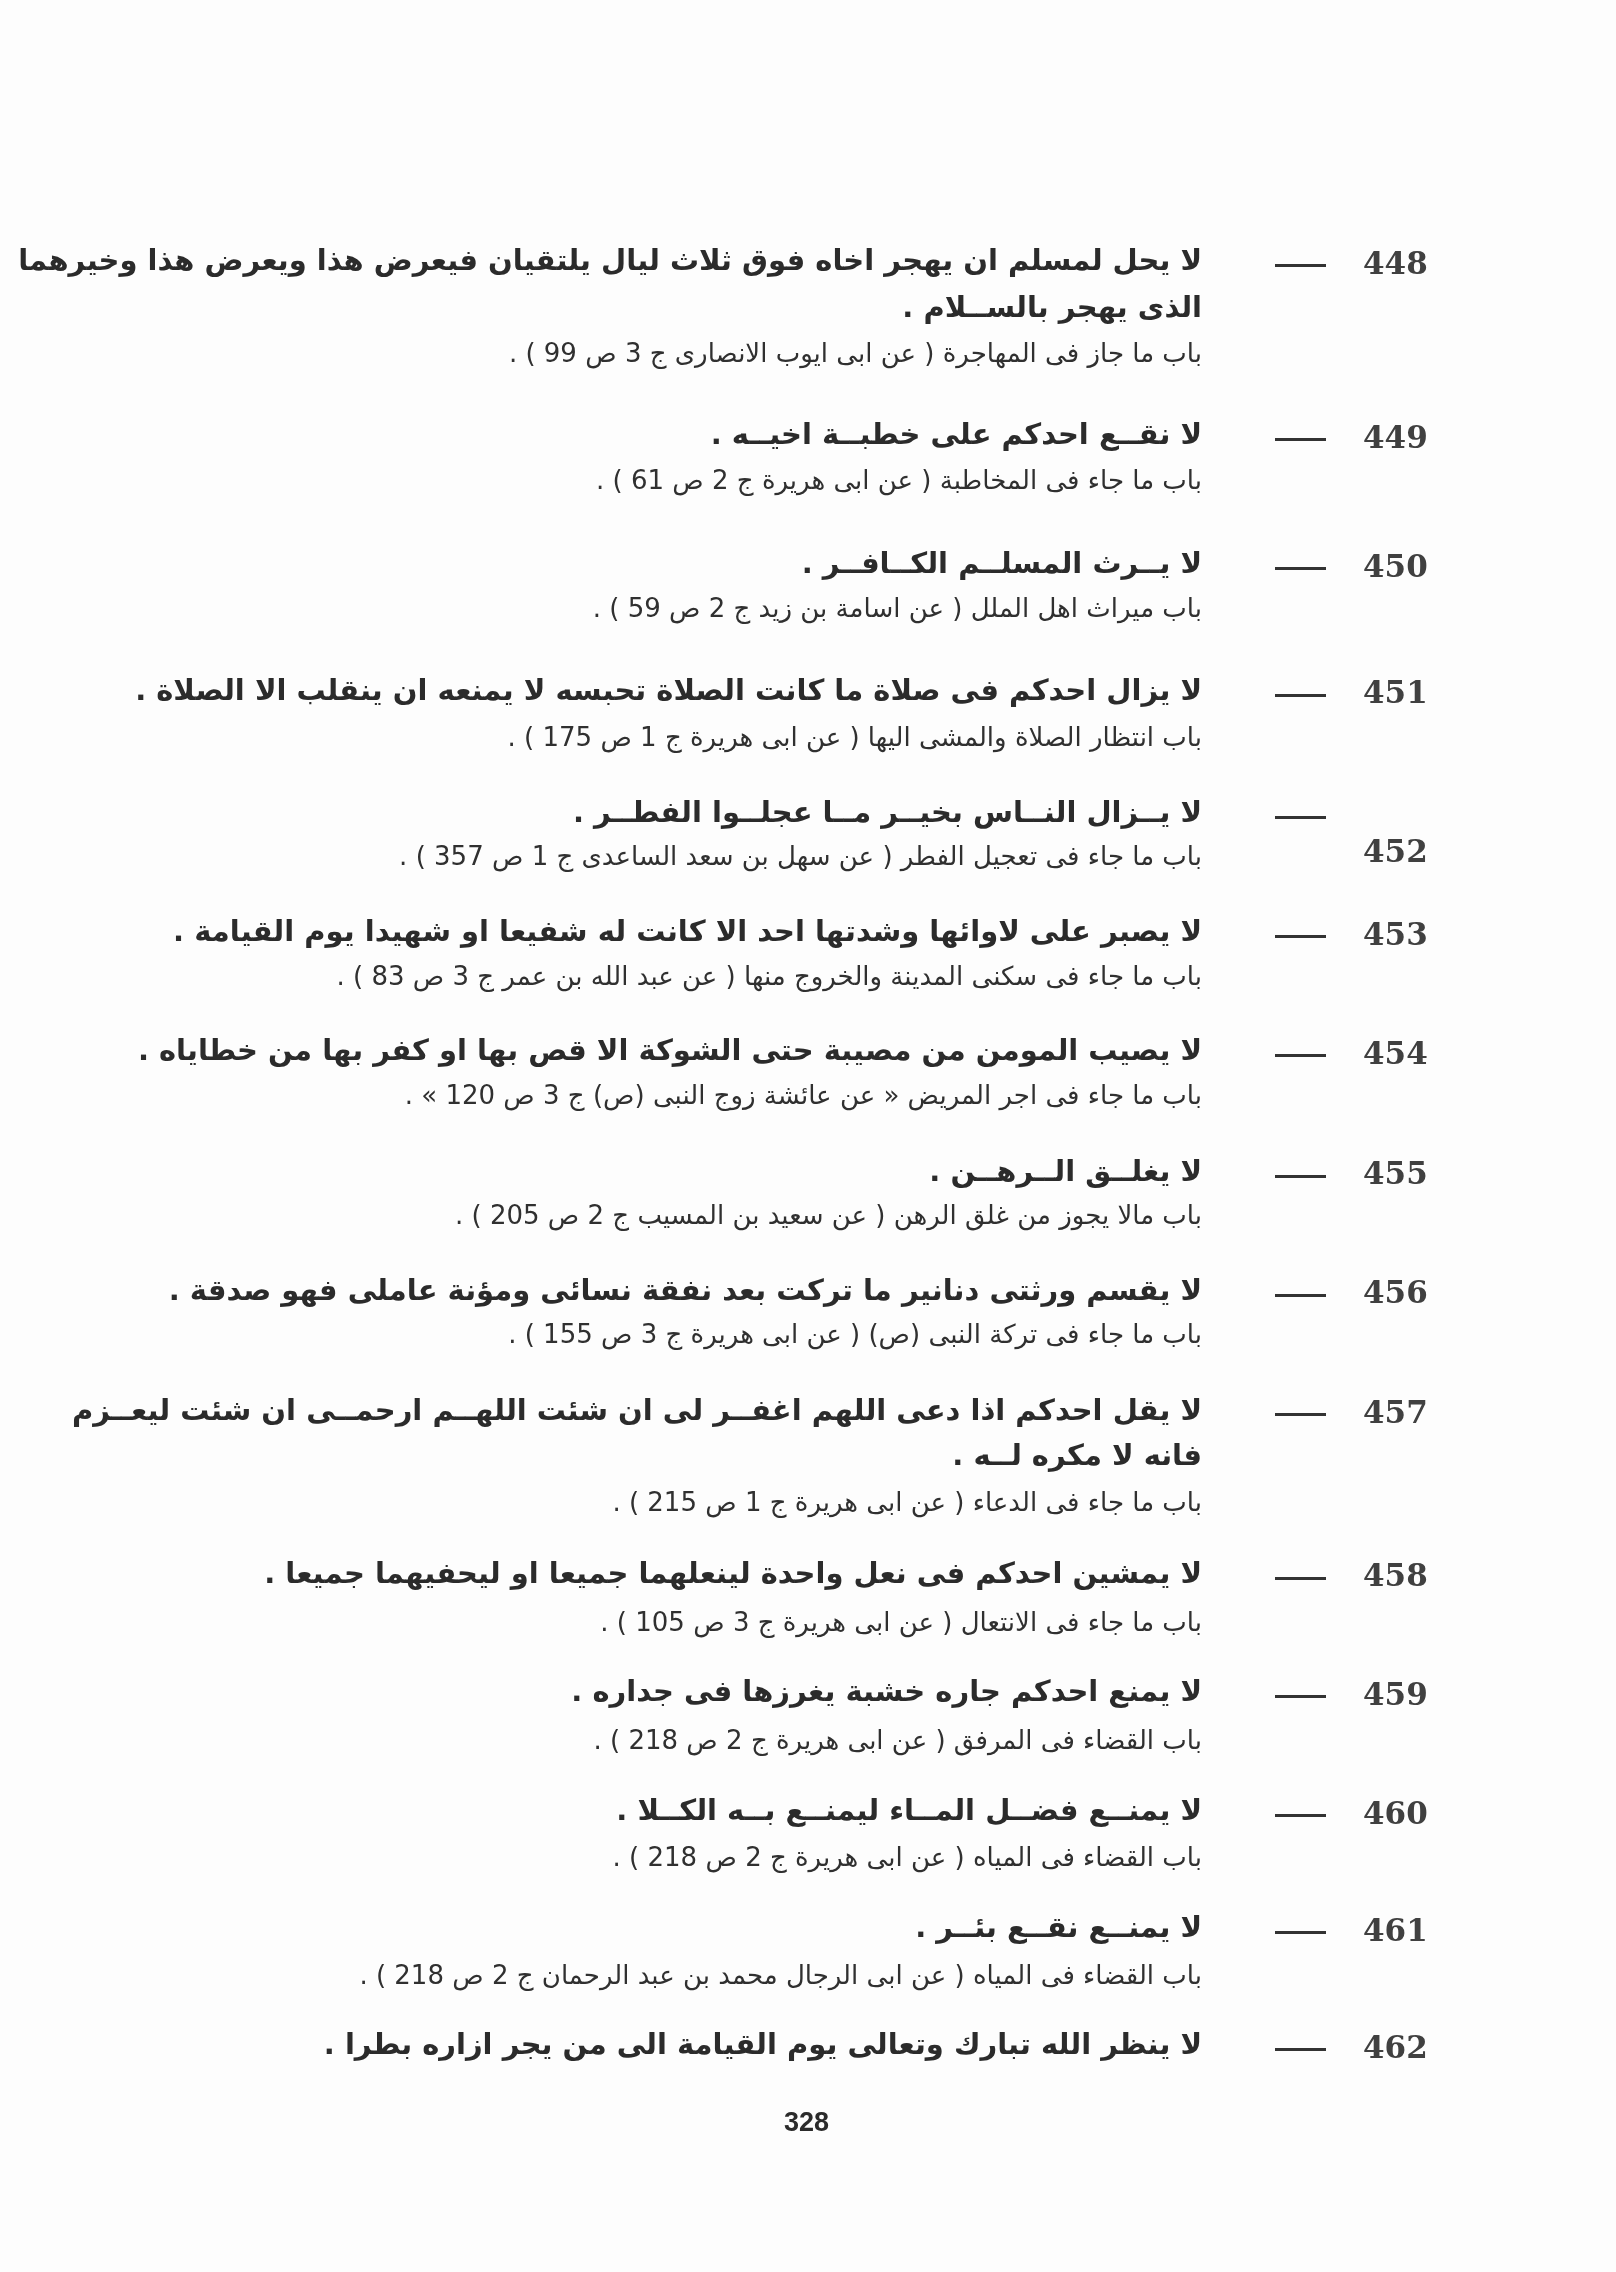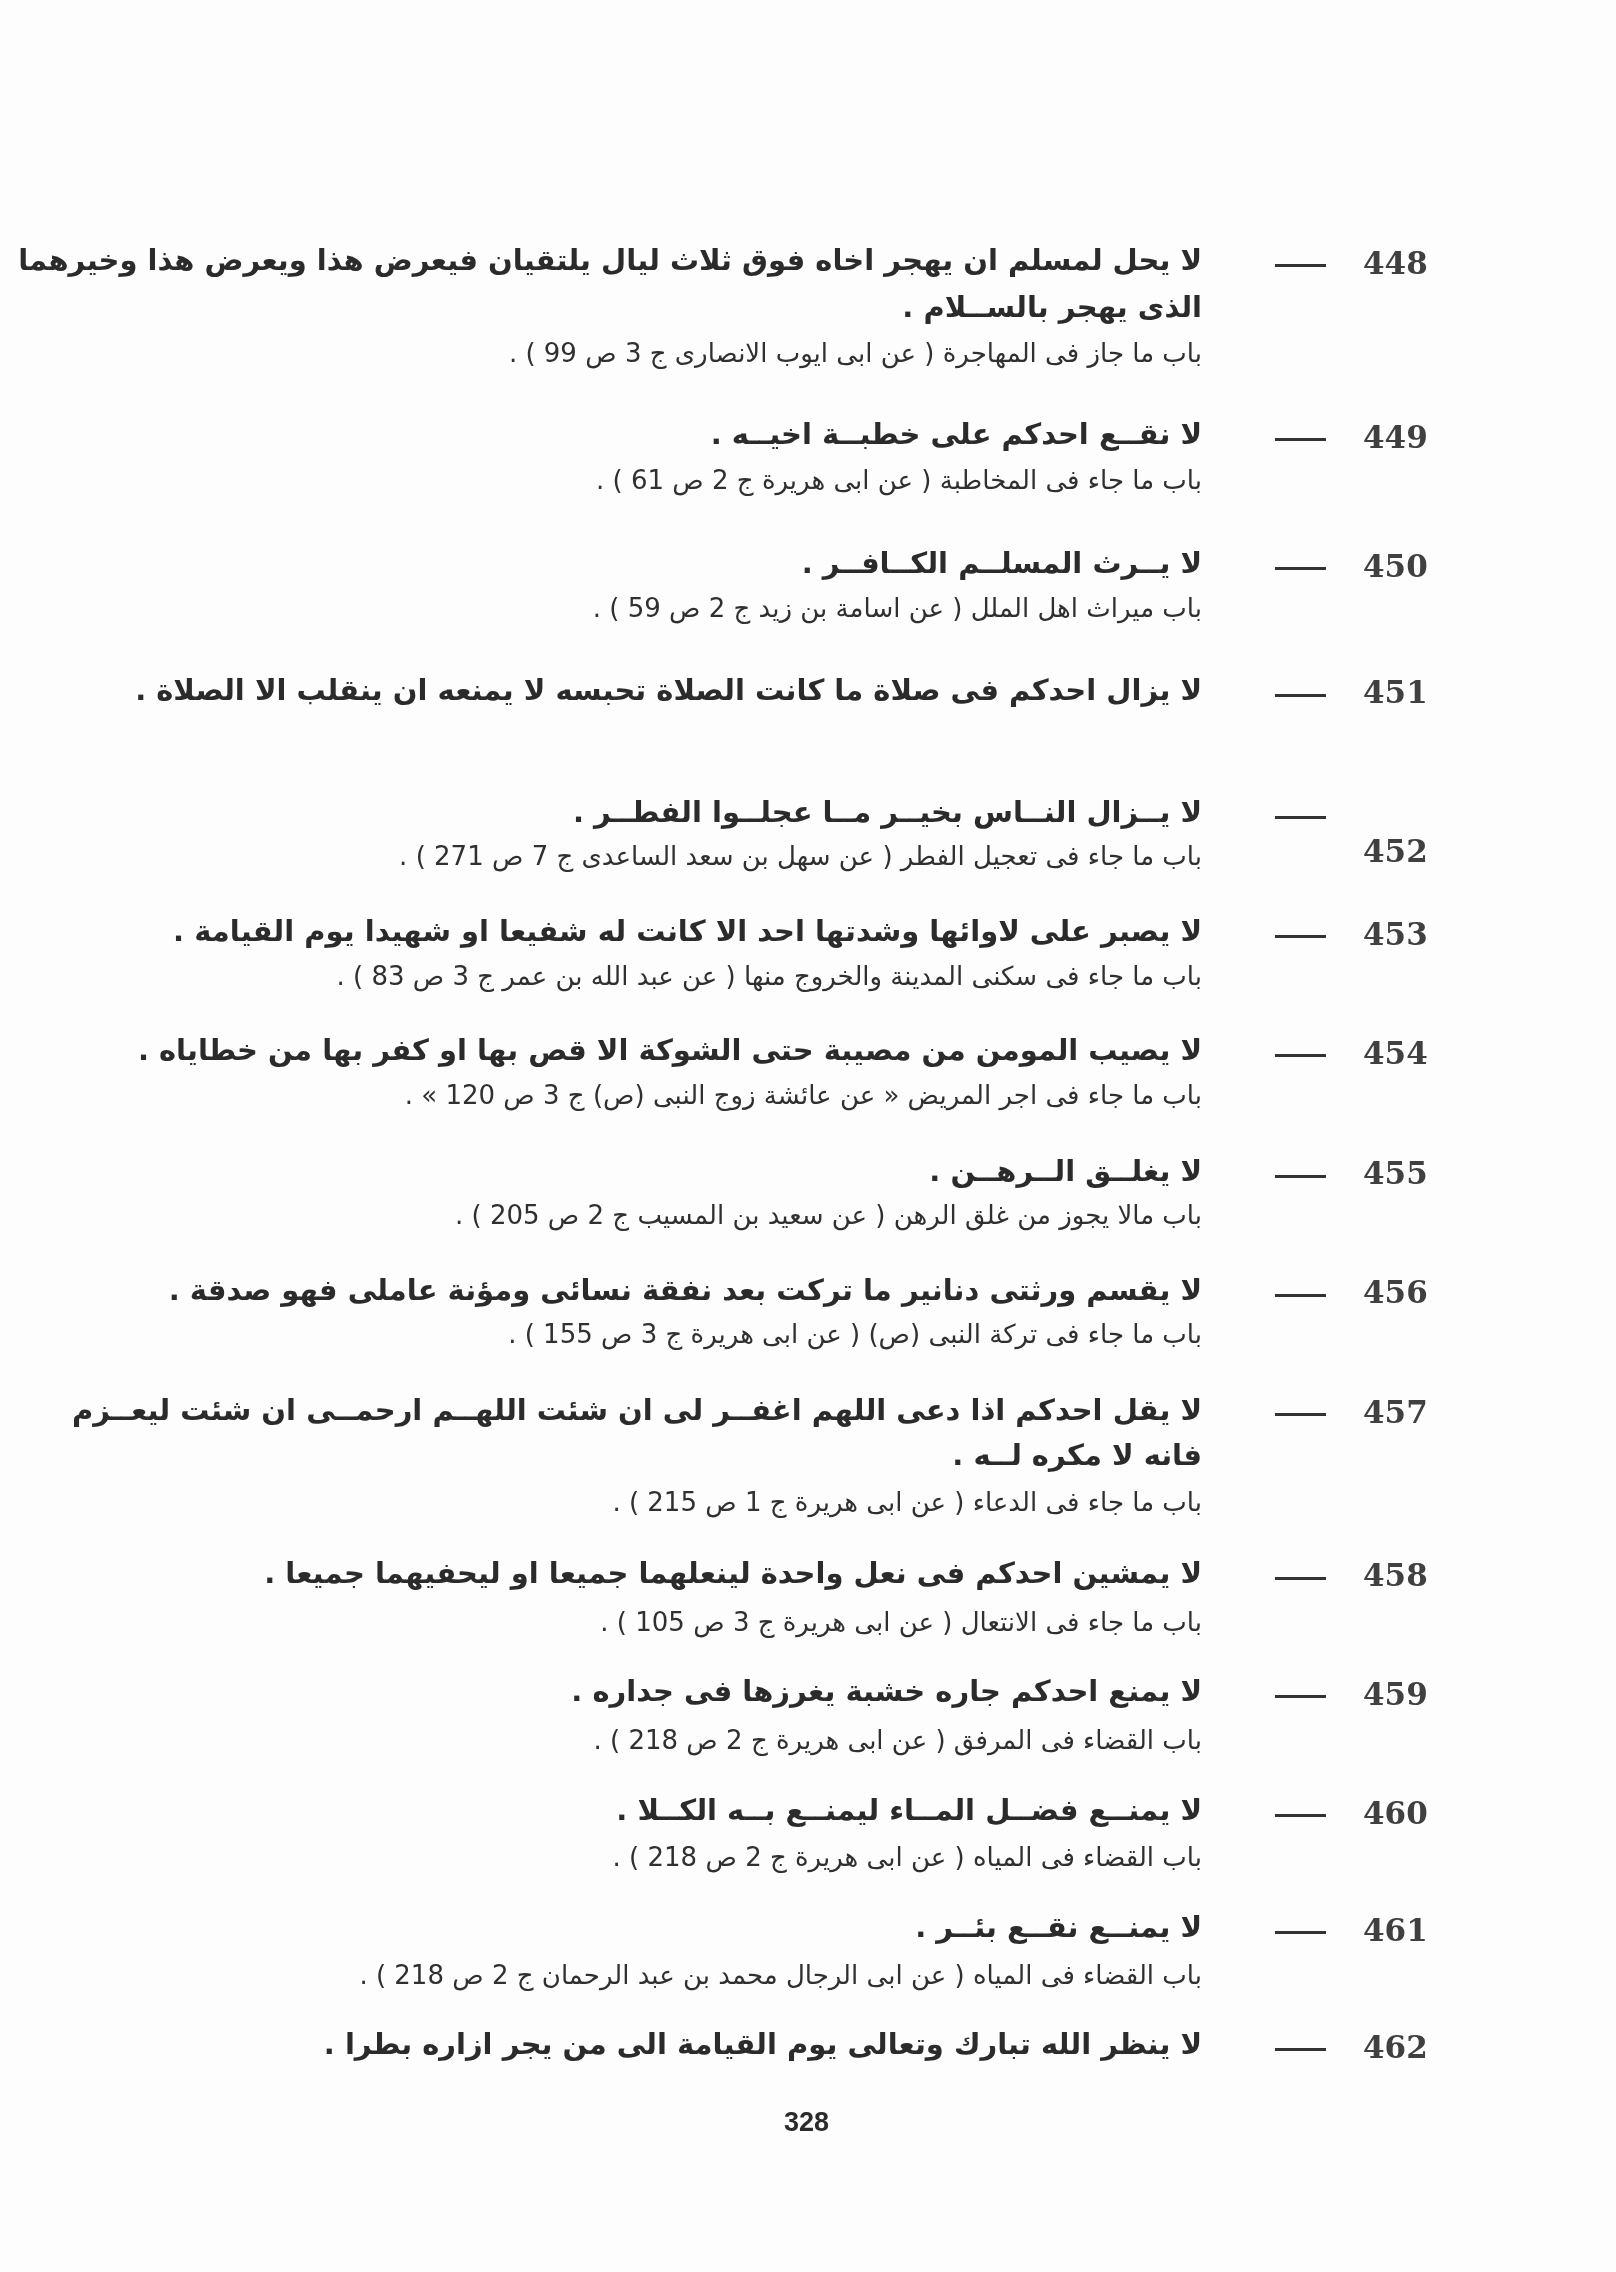--- a/index.html
+++ b/index.html
@@ -59,25 +59,26 @@
   <div class="line ref" style="top:467px">باب ما جاء فى المخاطبة ( عن ابى هريرة ج 2 ص 61 ) .</div>
 
   <div class="num" style="top:551px">450</div>
   <div class="dash" style="top:567px"></div>
   <div class="line hadith" style="top:549px">لا يــرث المسلــم الكــافــر .</div>
   <div class="line ref" style="top:595px">باب ميراث اهل الملل ( عن اسامة بن زيد ج 2 ص 59 ) .</div>
 
   <div class="num" style="top:677px">451</div>
   <div class="dash" style="top:694px"></div>
   <div class="line hadith" style="top:676px">لا يزال احدكم فى صلاة ما كانت الصلاة تحبسه لا يمنعه ان ينقلب الا الصلاة .</div>
+  <div class="line ref" style="top:724px">باب انتظار الصلاة والمشى اليها ( عن ابى هريرة ج 1 ص 175 ) .</div>
 
   <div class="num" style="top:836px">452</div>
   <div class="dash" style="top:816px"></div>
   <div class="line hadith" style="top:798px">لا يــزال النــاس بخيــر مــا عجلــوا الفطــر .</div>
-  <div class="line ref" style="top:843px">باب ما جاء فى تعجيل الفطر ( عن سهل بن سعد الساعدى ج 7 ص 271 ) .</div>
+  <div class="line ref" style="top:843px">باب ما جاء فى تعجيل الفطر ( عن سهل بن سعد الساعدى ج 1 ص 357 ) .</div>
 
   <div class="num" style="top:919px">453</div>
   <div class="dash" style="top:935px"></div>
   <div class="line hadith" style="top:917px">لا يصبر على لاوائها وشدتها احد الا كانت له شفيعا او شهيدا يوم القيامة .</div>
   <div class="line ref" style="top:963px">باب ما جاء فى سكنى المدينة والخروج منها ( عن عبد الله بن عمر ج 3 ص 83 ) .</div>
 
   <div class="num" style="top:1038px">454</div>
   <div class="dash" style="top:1054px"></div>
   <div class="line hadith" style="top:1036px">لا يصيب المومن من مصيبة حتى الشوكة الا قص بها او كفر بها من خطاياه .</div>
   <div class="line ref" style="top:1082px">باب ما جاء فى اجر المريض « عن عائشة زوج النبى (ص) ج 3 ص 120 » .</div>

